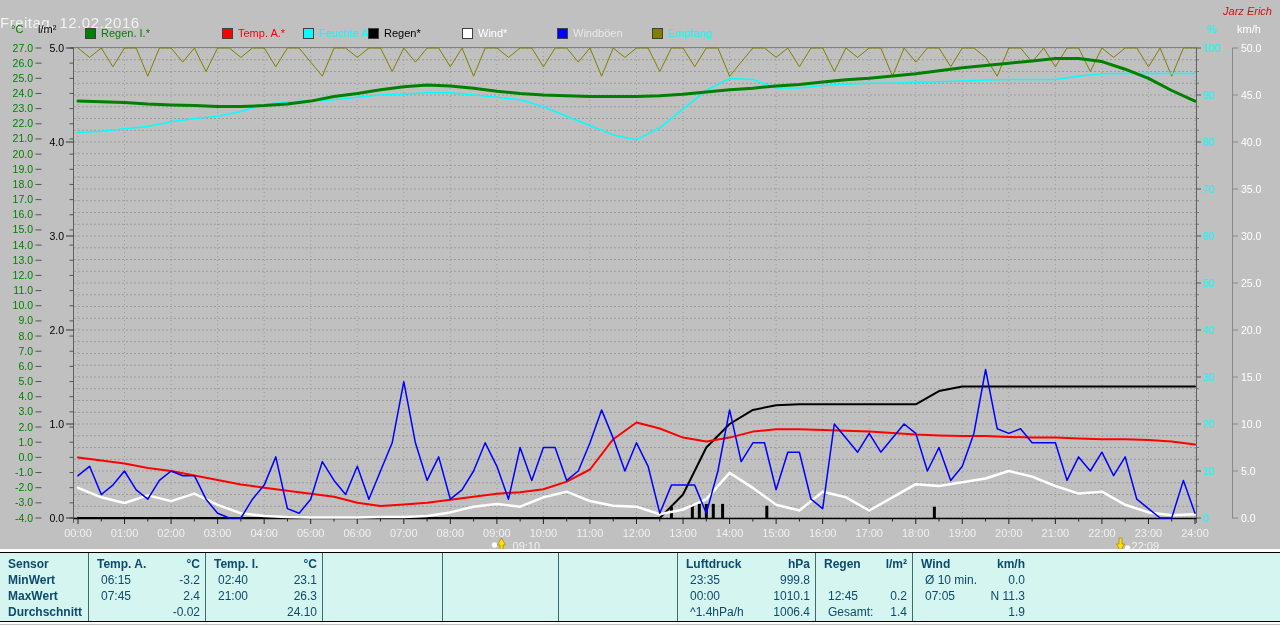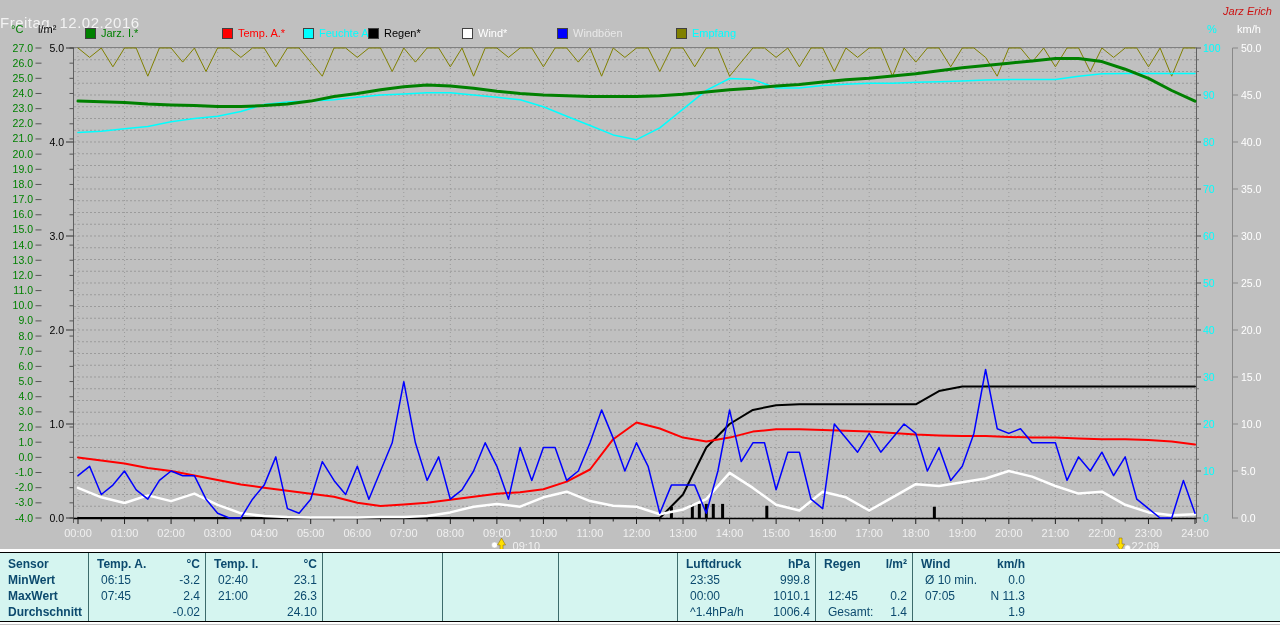--- a/index.html
+++ b/index.html
@@ -37,21 +37,21 @@
 <div class="screen" style="background: rgb(192, 192, 192);">
   <div class="title">Freitag, 12.02.2016</div>
   <div class="author">Jarz Erich</div>
   <div class="axis-h axis-c">°C</div>
   <div class="axis-h axis-l">l/m²</div>
   <div class="axis-h axis-p">%</div>
   <div class="axis-h axis-k">km/h</div>
   <div id="legend">
       <div class="leg-item" style="left: 85px;">
         <span class="leg-swatch" style="background: rgb(0, 128, 0);"></span>
-        <span style="color: rgb(0, 128, 0);">Jarz. I.*</span>
+        <span style="color: rgb(0, 128, 0);">Regen. I.*</span>
       </div>
       <div class="leg-item" style="left: 222px;">
         <span class="leg-swatch" style="background: rgb(255, 0, 0);"></span>
         <span style="color: rgb(255, 0, 0);">Temp. A.*</span>
       </div>
       <div class="leg-item" style="left: 303px;">
         <span class="leg-swatch" style="background: rgb(0, 255, 255);"></span>
         <span style="color: rgb(0, 255, 255);">Feuchte A.*</span>
       </div>
       <div class="leg-item" style="left: 368px;">
@@ -59,21 +59,21 @@
         <span style="color: rgb(0, 0, 0);">Regen*</span>
       </div>
       <div class="leg-item" style="left: 462px;">
         <span class="leg-swatch" style="background: rgb(255, 255, 255);"></span>
         <span style="color: rgb(255, 255, 255);">Wind*</span>
       </div>
       <div class="leg-item" style="left: 557px;">
         <span class="leg-swatch" style="background: rgb(0, 0, 255);"></span>
         <span style="color: rgb(232, 232, 232);">Windböen</span>
       </div>
-      <div class="leg-item" style="left: 652px; margin-left: 24px;">
+      <div class="leg-item" style="left: 652px;">
         <span class="leg-swatch" style="background: rgb(128, 128, 0);"></span>
         <span style="color: rgb(0, 255, 255);">Empfang</span>
       </div>
     </div>
   <svg id="chart" viewBox="0 0 1280 552">
       <g>
         <line x1="74" y1="48" x2="1196" y2="48" stroke="#9b9b9b" stroke-width="1" stroke-dasharray="2 2"></line>
         <line x1="74" y1="59.75" x2="1196" y2="59.75" stroke="#9b9b9b" stroke-width="1" stroke-dasharray="2 2"></line>
         <line x1="74" y1="71.5" x2="1196" y2="71.5" stroke="#9b9b9b" stroke-width="1" stroke-dasharray="2 2"></line>
         <line x1="74" y1="83.25" x2="1196" y2="83.25" stroke="#9b9b9b" stroke-width="1" stroke-dasharray="2 2"></line>

